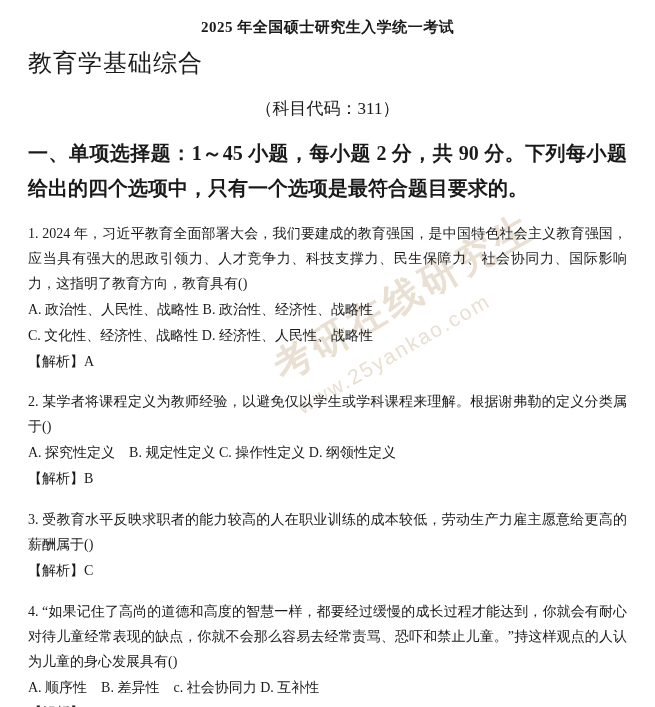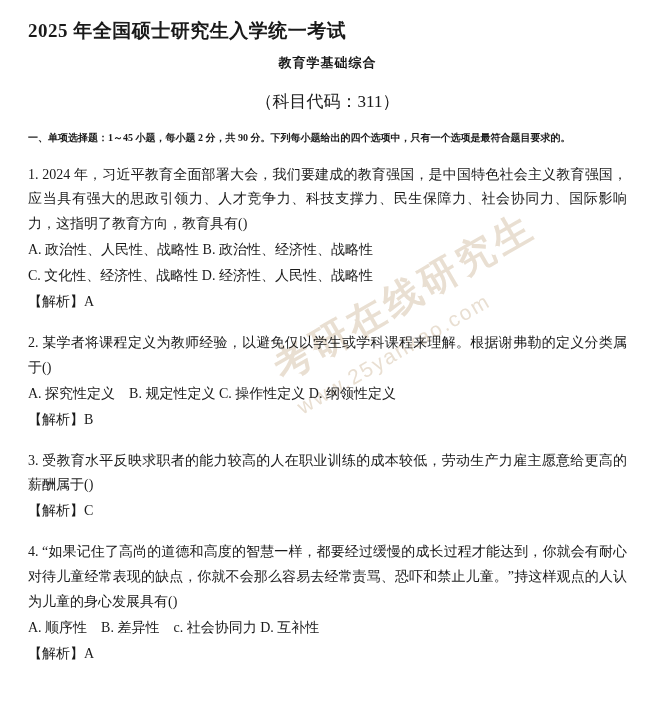--- a/index.html
+++ b/index.html
@@ -42,40 +42,39 @@
   .watermark .wm2 {
     font-size: 21px;
     letter-spacing: 2px;
     font-weight: normal;
   }
   .content {
     position: relative;
     z-index: 2;
   }
   .title-main {
-    text-align: left;
-    font-size: 19px;
+    text-align: center;
+    font-size: 15px;
     font-weight: bold;
     letter-spacing: 0.5px;
     margin: 4px 0 10px 0;
   }
   .title-sub {
-    text-align: center;
-    font-size: 13px;
-    font-weight: bold;
+    font-size: 24px;
+    font-weight: normal;
     letter-spacing: 1px;
     margin: 0 0 12px 0;
   }
   .title-code {
     text-align: center;
     font-size: 17px;
     margin: 18px 0 16px 0;
   }
   .section-head {
-    font-size: 10px;
+    font-size: 20px;
     font-weight: bold;
     line-height: 1.75;
     margin-bottom: 4px;
     text-align: justify;
   }
   .q {
     font-size: 14px;
     line-height: 1.78;
     margin: 16px 0 0 0;
     text-align: justify;

